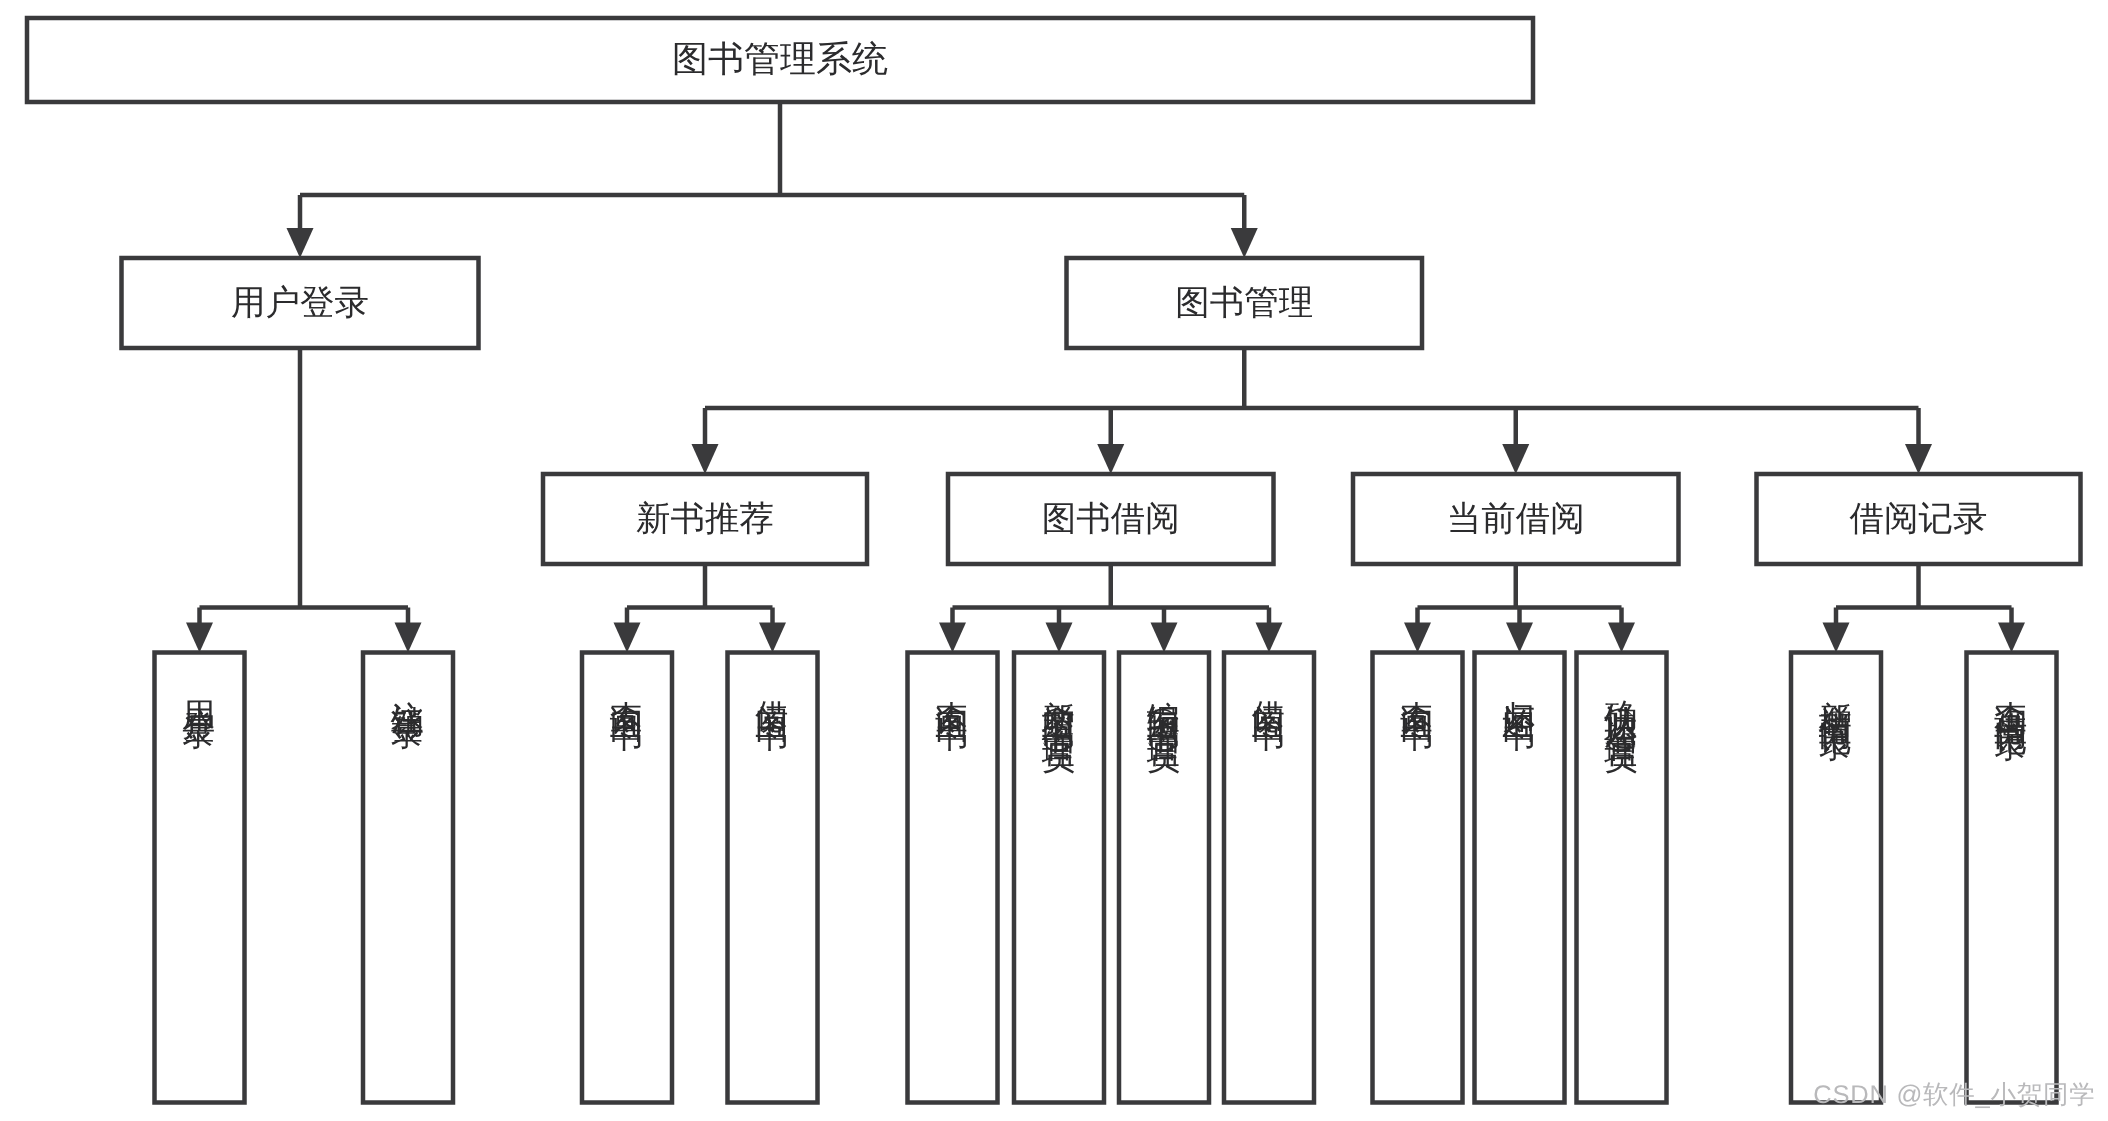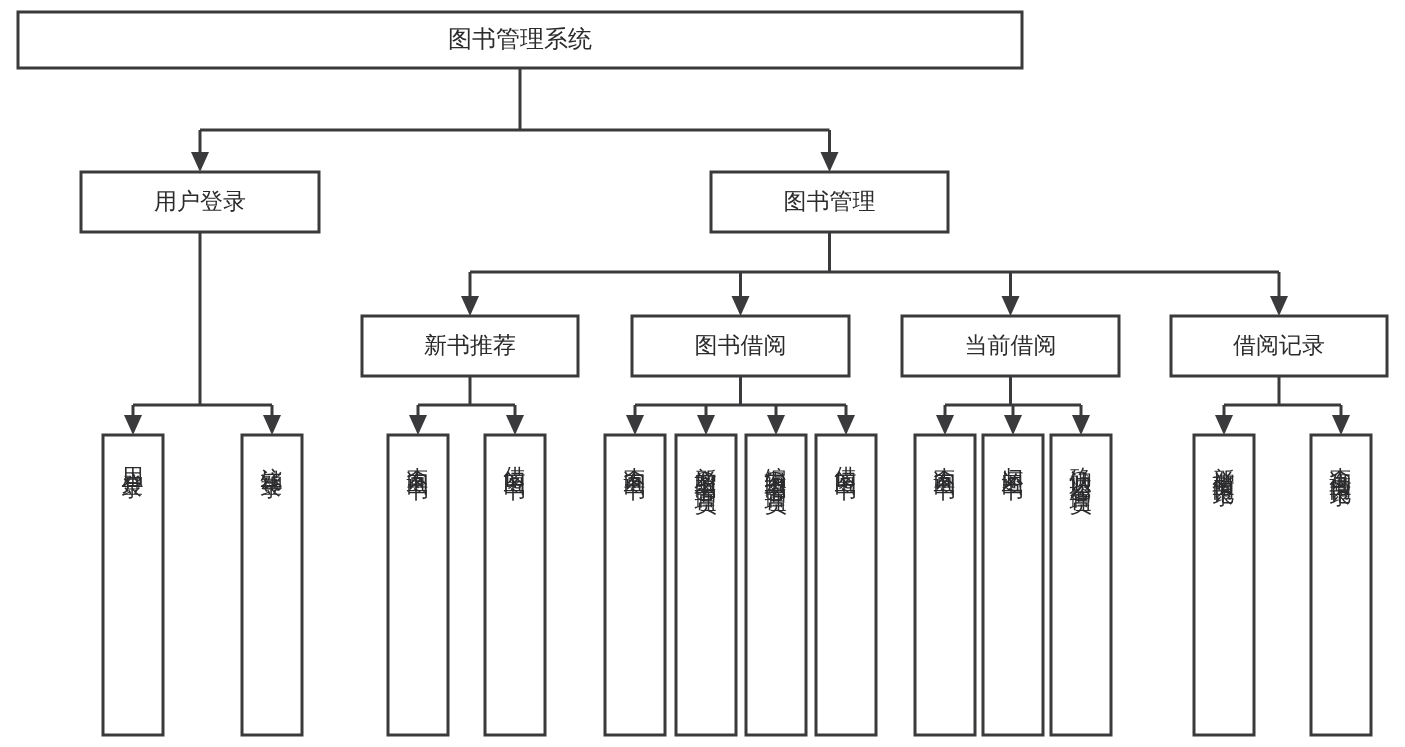--- a/index.html
+++ b/index.html
@@ -201,13 +201,14 @@
       <div class="leaf-label-wrap" style="left: 1051px; top: 449px; width: 60px; height: 280px;">
         <span class="leaf-label">确认归还（管理员）</span>
       </div>
       <div class="leaf-label-wrap" style="left: 1194px; top: 449px; width: 60px; height: 280px;">
         <span class="leaf-label">新增借阅记录</span>
       </div>
       <div class="leaf-label-wrap" style="left: 1311px; top: 449px; width: 60px; height: 280px;">
         <span class="leaf-label">查询借阅记录</span>
       </div>
     </div>
+  <div class="watermark">CSDN @软件_小贺同学</div>
 </div>
 
 </body></html>

